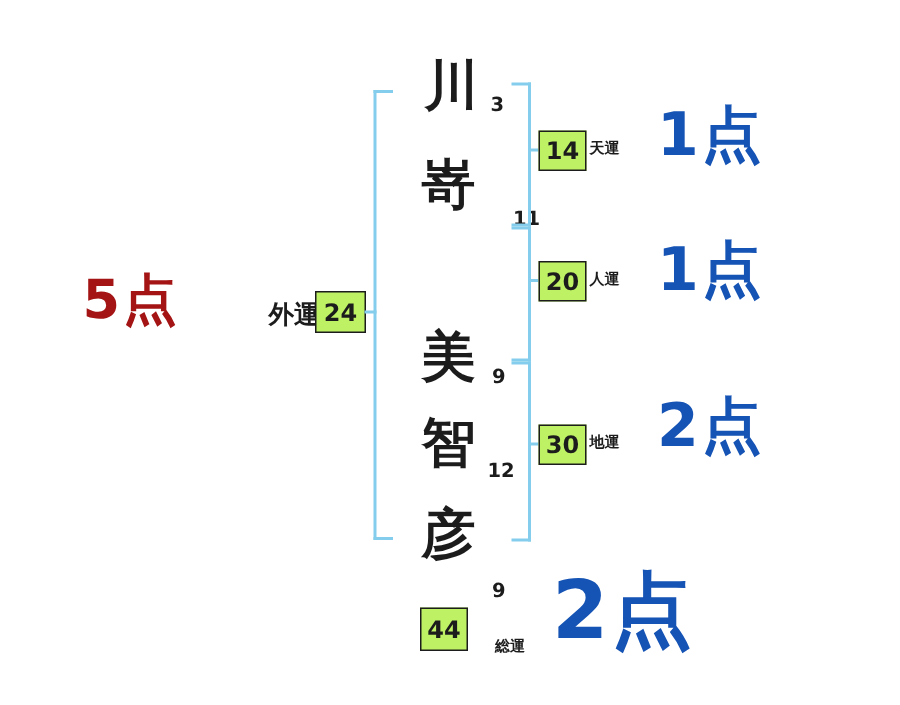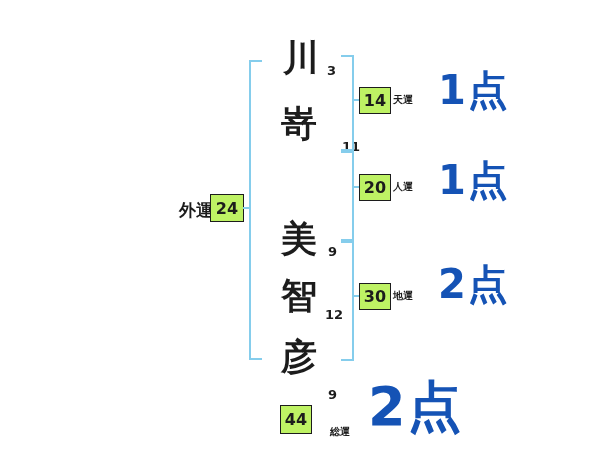--- a/index.html
+++ b/index.html
@@ -85,20 +85,21 @@
   }
   .score.blue { color: var(--score-blue, #1553b5); font-size: 40px; }
   .score.red  { color: var(--score-red, #a41414);  font-size: 36px; }
   .score.big  { font-size: 54px; }
 </style>
 </head>
 <body>
 
 <div class="canvas">
 
+  <div class="score red" style="left:55px; top:183px;">5点</div>
 
   <div class="fortune-label" style="left:179px; top:202px; font-size:17px;">外運</div>
   <div class="value-box" style="left:210px; top:194px; width:32px; height:26px;">24</div>
 
   <div class="bracket left-open" style="left:249px; top:60px; height:296px;"></div>
   <div class="tick" style="left:243px; top:207px; width:8px;"></div>
 
   <div class="kanji" style="left:283px; top:40px;">川</div>
   <div class="kanji" style="left:281px; top:106px;">嵜</div>
   <div class="kanji" style="left:281px; top:221px;">美</div>

